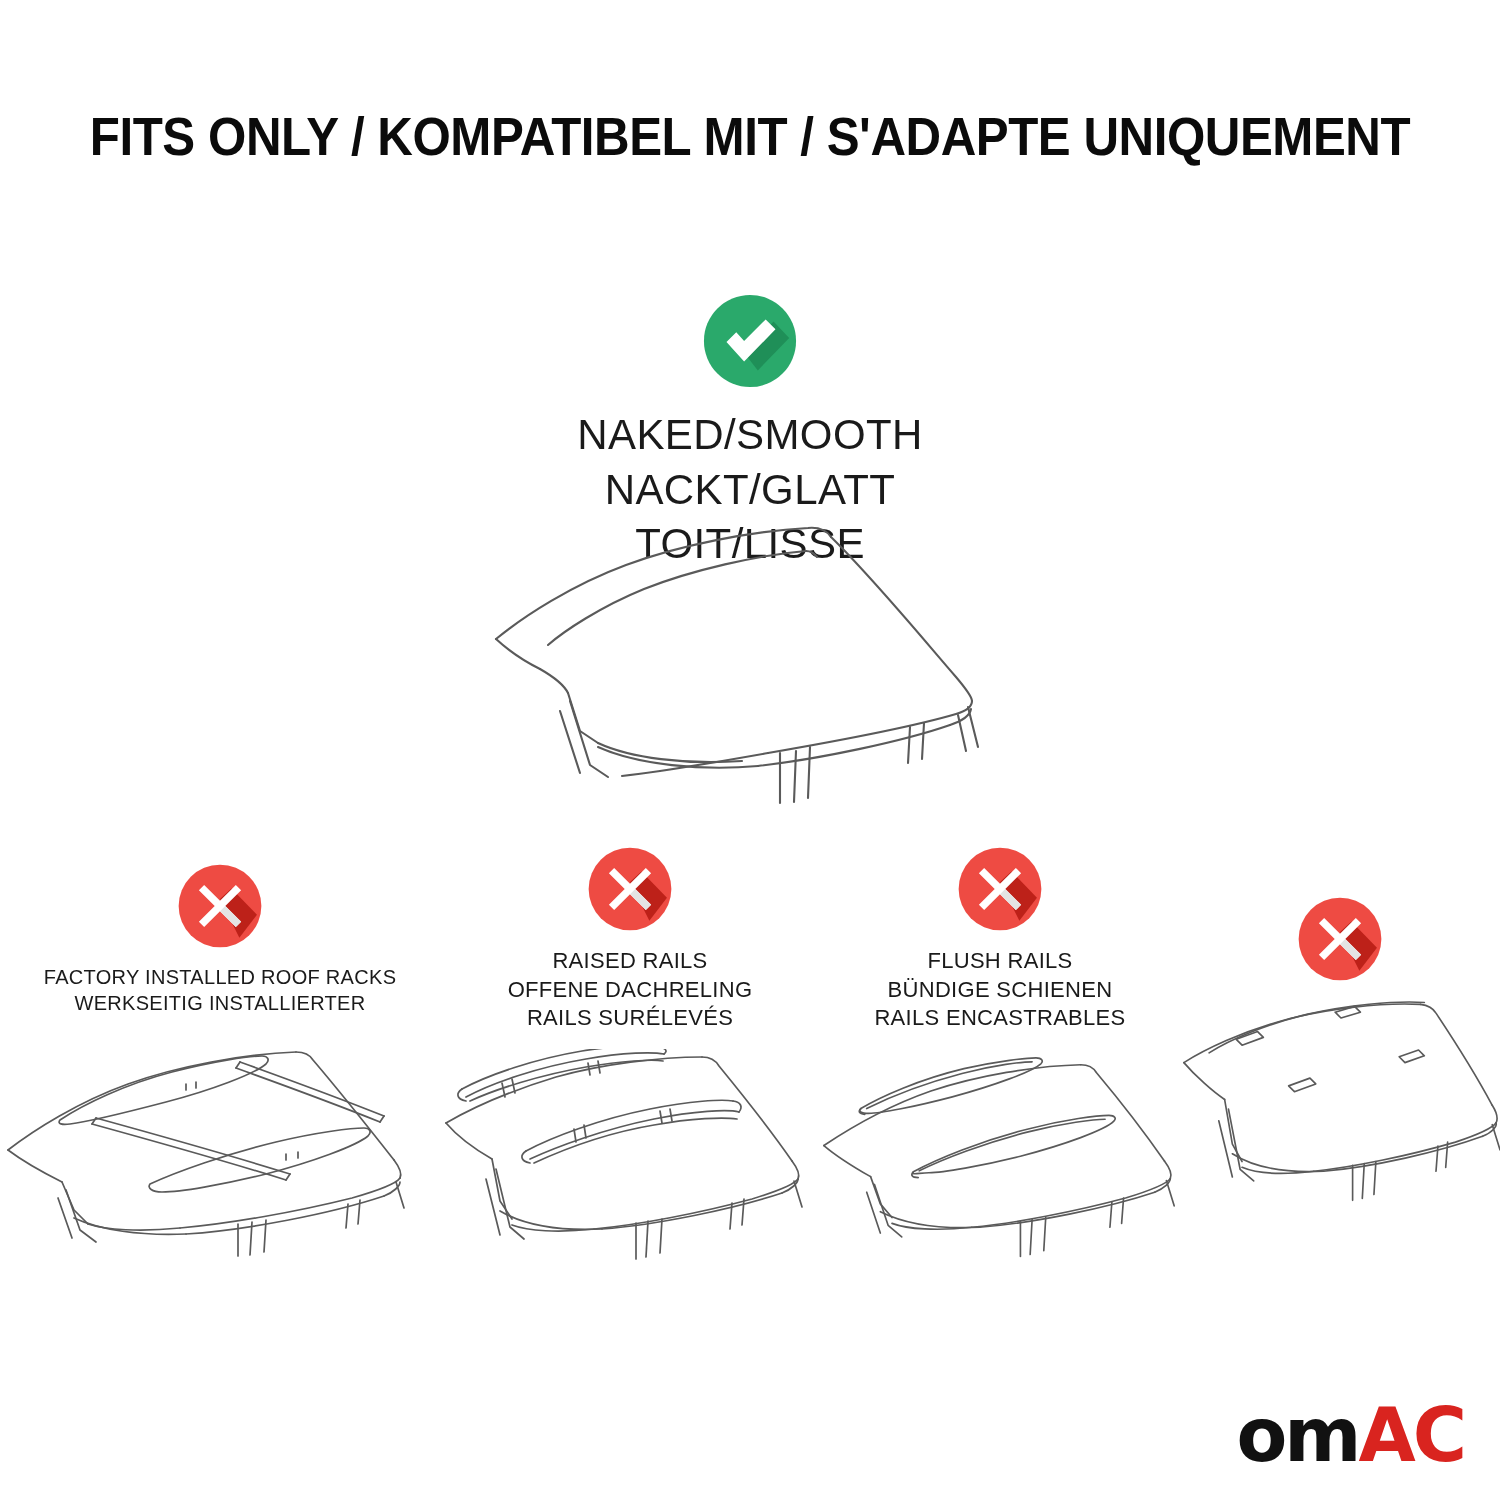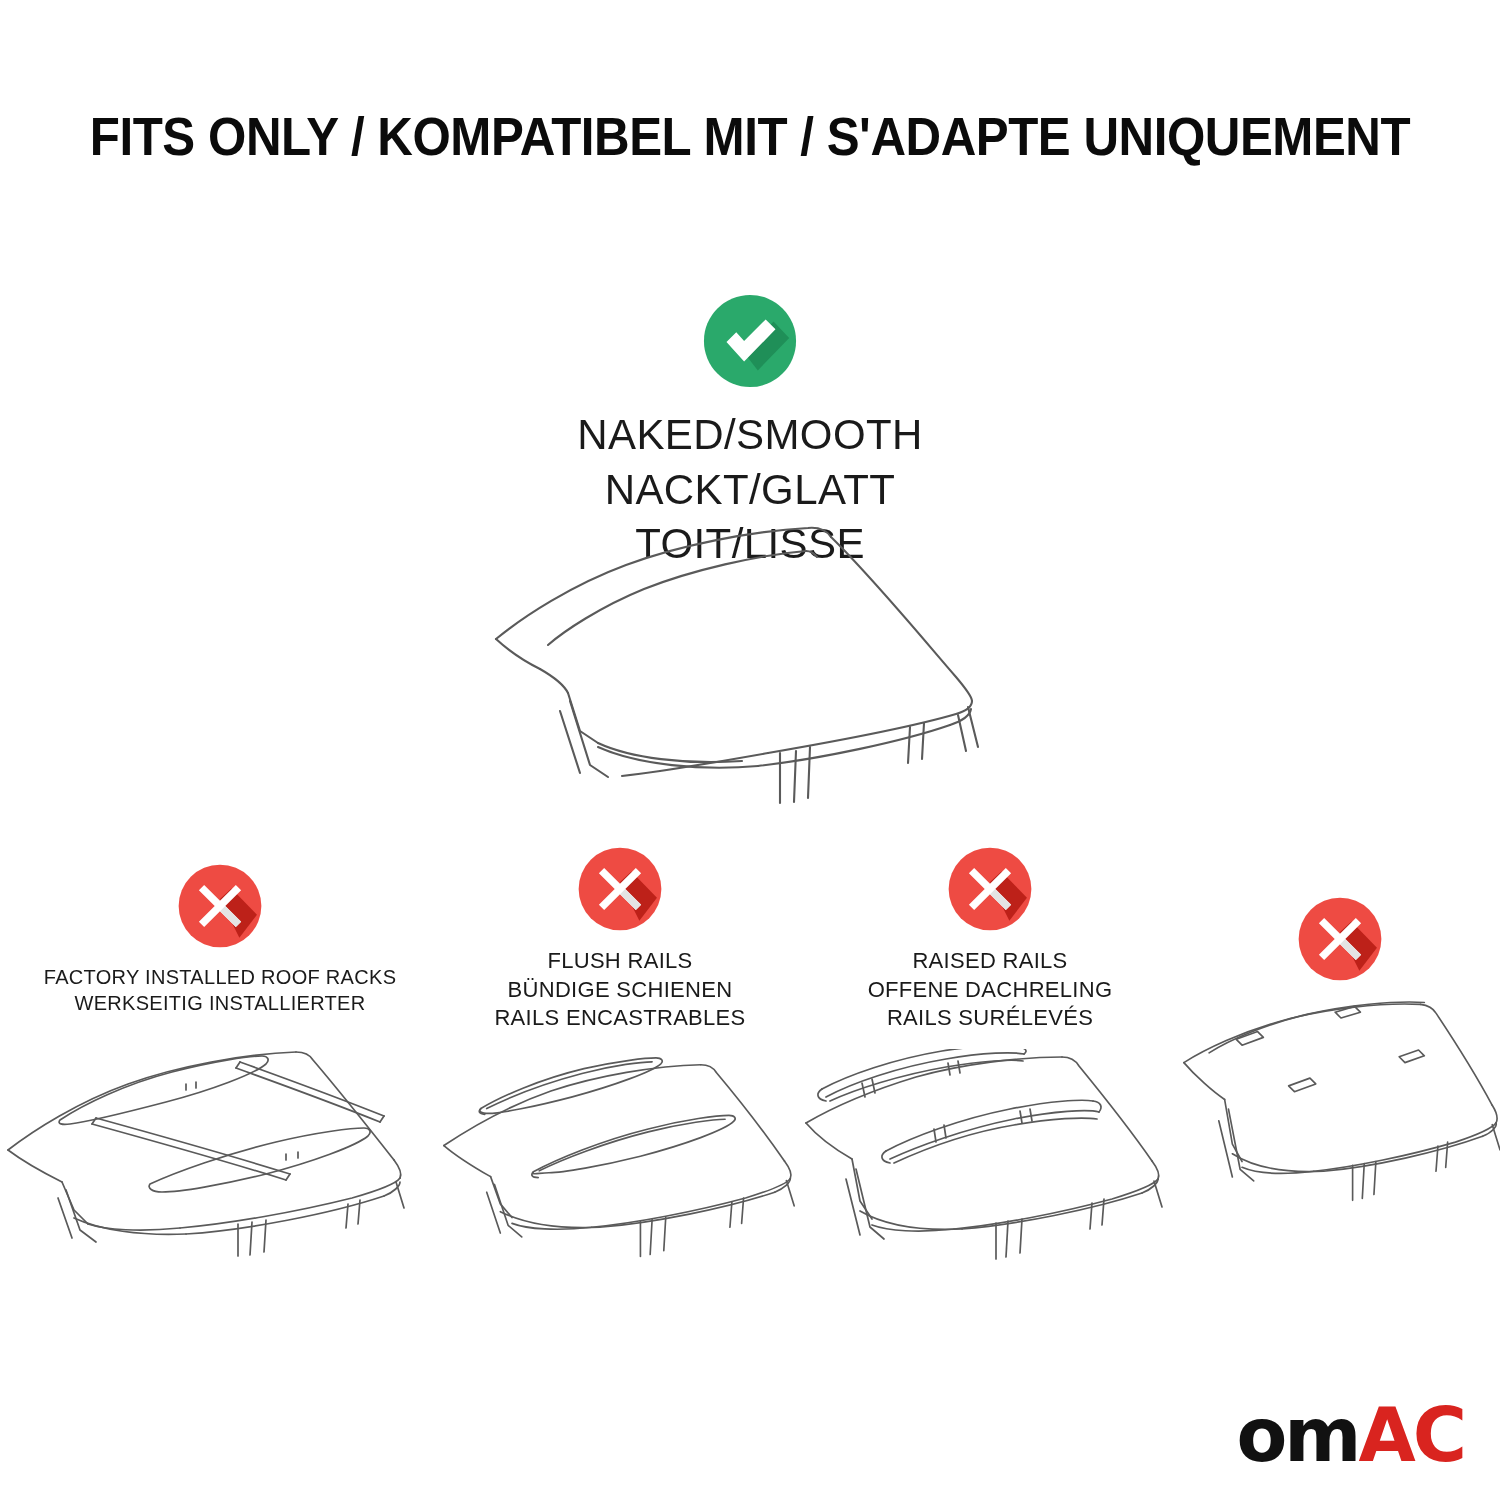--- a/index.html
+++ b/index.html
@@ -221,20 +221,80 @@
           <path d="M186 52 l0 6 M196 50 l0 6"></path>
           <path d="M286 122 l0 6 M298 120 l0 6"></path>
 
           <path d="M92 92 C150 108 222 128 286 148"></path>
           <path d="M96 86 C154 102 226 122 290 142"></path>
           <path d="M92 92 L96 86 M286 148 L290 142"></path>
 
           <path d="M236 36 C286 54 340 74 380 90"></path>
           <path d="M240 30 C290 48 344 68 384 84"></path>
           <path d="M236 36 L240 30 M380 90 L384 84"></path>
+        </g>
+      </svg>
+    </div>
+  </div>
+
+  <div class="nofit-col col-3">
+    <div class="badge-x">
+      <svg viewBox="0 0 100 100" aria-hidden="true">
+        <circle cx="50" cy="50" r="47" fill="#ee4b43"></circle>
+        <path d="M50 42 L63 30 L92 60 L72 86 Z" fill="#bd2119"></path>
+        <path d="M32 26 L50 44 L68 26 L74 32 L56 50 L74 68 L68 74 L50 56 L32 74 L26 68 L44 50 L26 32 Z" fill="#ffffff"></path>
+        <path d="M56 50 L74 68 L68 74 L50 56 Z" fill="#e4e4e4"></path>
+      </svg>
+    </div>
+
+    <div class="cap-sm">
+      <span>RAISED RAILS</span>
+      <span>OFFENE DACHRELING</span>
+      <span>RAILS SURÉLEVÉS</span>
+    </div>
+
+    <div class="mini-roof">
+      <svg viewBox="0 0 380 230" aria-hidden="true">
+        <g fill="none" stroke="#5a5a5a" stroke-width="1.7" stroke-linecap="round" stroke-linejoin="round">
+          <path d="M6 74 C30 60 70 42 116 28 C162 15 220 8 262 8"></path>
+          <path d="M262 8 C270 8 276 12 279 17 C306 50 334 86 352 112"></path>
+          <path d="M352 112 C358 120 360 126 358 130"></path>
+          <path d="M358 130 C354 136 338 142 312 150 C260 164 198 176 154 180"></path>
+          <path d="M154 180 C118 184 88 182 72 176"></path>
+          <path d="M6 74 C18 88 38 102 52 110"></path>
+          <path d="M52 110 L60 152 L72 170"></path>
+          <path d="M60 162 C84 176 120 182 162 180"></path>
+          <path d="M162 180 C216 176 294 160 342 144"></path>
+          <path d="M342 144 C352 140 358 134 358 130"></path>
+          <path d="M196 174 L196 210"></path>
+          <path d="M208 172 L206 208"></path>
+          <path d="M222 170 L220 204"></path>
+          <path d="M292 154 L290 180"></path>
+          <path d="M304 150 L302 176"></path>
+          <path d="M354 132 L362 158"></path>
+          <path d="M56 120 L70 178 L84 190"></path>
+          <path d="M46 130 L60 186"></path>
+
+          <path d="M22 40 C48 26 94 10 142 2 C180 -4 208 -4 218 -2"></path>
+          <path d="M26 48 C52 34 98 18 146 10 C184 3 214 3 224 5"></path>
+          <path d="M22 40 C16 44 16 50 26 52"></path>
+          <path d="M218 -2 C226 -1 228 2 224 5"></path>
+
+          <path d="M62 34 l3 14 M72 30 l3 14"></path>
+          <path d="M148 14 l2 12 M158 12 l2 12"></path>
+
+          <path d="M30 52 C56 40 100 26 146 18 C182 12 212 10 223 12"></path>
+
+          <path d="M86 102 C112 88 160 70 210 60 C250 52 282 50 293 52"></path>
+          <path d="M90 110 C116 98 164 80 214 70 C254 62 288 60 299 63"></path>
+          <path d="M86 102 C80 106 80 112 90 114"></path>
+          <path d="M293 52 C301 53 303 58 299 63"></path>
+          <path d="M94 114 C120 102 166 84 214 76 C252 69 284 68 297 70"></path>
+          <path d="M134 80 l2 13 M144 76 l2 13"></path>
+          <path d="M220 62 l2 12 M230 60 l2 12"></path>
         </g>
       </svg>
     </div>
   </div>
 
   <div class="nofit-col col-2">
     <div class="badge-x">
       <svg viewBox="0 0 100 100" aria-hidden="true">
         <circle cx="50" cy="50" r="47" fill="#ee4b43"></circle>
         <path d="M50 42 L63 30 L92 60 L72 86 Z" fill="#bd2119"></path>
@@ -279,80 +339,20 @@
                    C293 80 252 95 206 107 C166 117 126 124 112 124 C102 124 93 127 96 123 Z"></path>
           <path d="M102 122 C126 110 170 93 214 82 C250 73 282 69 293 69"></path>
 
           <path d="M42 58 C39 61 40 63 46 64"></path>
           <path d="M96 123 C93 126 94 129 101 129"></path>
         </g>
       </svg>
     </div>
   </div>
 
-  <div class="nofit-col col-3">
-    <div class="badge-x">
-      <svg viewBox="0 0 100 100" aria-hidden="true">
-        <circle cx="50" cy="50" r="47" fill="#ee4b43"></circle>
-        <path d="M50 42 L63 30 L92 60 L72 86 Z" fill="#bd2119"></path>
-        <path d="M32 26 L50 44 L68 26 L74 32 L56 50 L74 68 L68 74 L50 56 L32 74 L26 68 L44 50 L26 32 Z" fill="#ffffff"></path>
-        <path d="M56 50 L74 68 L68 74 L50 56 Z" fill="#e4e4e4"></path>
-      </svg>
-    </div>
-
-    <div class="cap-sm">
-      <span>RAISED RAILS</span>
-      <span>OFFENE DACHRELING</span>
-      <span>RAILS SURÉLEVÉS</span>
-    </div>
-
-    <div class="mini-roof">
-      <svg viewBox="0 0 380 230" aria-hidden="true">
-        <g fill="none" stroke="#5a5a5a" stroke-width="1.7" stroke-linecap="round" stroke-linejoin="round">
-          <path d="M6 74 C30 60 70 42 116 28 C162 15 220 8 262 8"></path>
-          <path d="M262 8 C270 8 276 12 279 17 C306 50 334 86 352 112"></path>
-          <path d="M352 112 C358 120 360 126 358 130"></path>
-          <path d="M358 130 C354 136 338 142 312 150 C260 164 198 176 154 180"></path>
-          <path d="M154 180 C118 184 88 182 72 176"></path>
-          <path d="M6 74 C18 88 38 102 52 110"></path>
-          <path d="M52 110 L60 152 L72 170"></path>
-          <path d="M60 162 C84 176 120 182 162 180"></path>
-          <path d="M162 180 C216 176 294 160 342 144"></path>
-          <path d="M342 144 C352 140 358 134 358 130"></path>
-          <path d="M196 174 L196 210"></path>
-          <path d="M208 172 L206 208"></path>
-          <path d="M222 170 L220 204"></path>
-          <path d="M292 154 L290 180"></path>
-          <path d="M304 150 L302 176"></path>
-          <path d="M354 132 L362 158"></path>
-          <path d="M56 120 L70 178 L84 190"></path>
-          <path d="M46 130 L60 186"></path>
-
-          <path d="M22 40 C48 26 94 10 142 2 C180 -4 208 -4 218 -2"></path>
-          <path d="M26 48 C52 34 98 18 146 10 C184 3 214 3 224 5"></path>
-          <path d="M22 40 C16 44 16 50 26 52"></path>
-          <path d="M218 -2 C226 -1 228 2 224 5"></path>
-
-          <path d="M62 34 l3 14 M72 30 l3 14"></path>
-          <path d="M148 14 l2 12 M158 12 l2 12"></path>
-
-          <path d="M30 52 C56 40 100 26 146 18 C182 12 212 10 223 12"></path>
-
-          <path d="M86 102 C112 88 160 70 210 60 C250 52 282 50 293 52"></path>
-          <path d="M90 110 C116 98 164 80 214 70 C254 62 288 60 299 63"></path>
-          <path d="M86 102 C80 106 80 112 90 114"></path>
-          <path d="M293 52 C301 53 303 58 299 63"></path>
-          <path d="M94 114 C120 102 166 84 214 76 C252 69 284 68 297 70"></path>
-          <path d="M134 80 l2 13 M144 76 l2 13"></path>
-          <path d="M220 62 l2 12 M230 60 l2 12"></path>
-        </g>
-      </svg>
-    </div>
-  </div>
-
   <div class="nofit-col col-4">
     <div class="badge-x">
       <svg viewBox="0 0 100 100" aria-hidden="true">
         <circle cx="50" cy="50" r="47" fill="#ee4b43"></circle>
         <path d="M50 42 L63 30 L92 60 L72 86 Z" fill="#bd2119"></path>
         <path d="M32 26 L50 44 L68 26 L74 32 L56 50 L74 68 L68 74 L50 56 L32 74 L26 68 L44 50 L26 32 Z" fill="#ffffff"></path>
         <path d="M56 50 L74 68 L68 74 L50 56 Z" fill="#e4e4e4"></path>
       </svg>
     </div>
 

